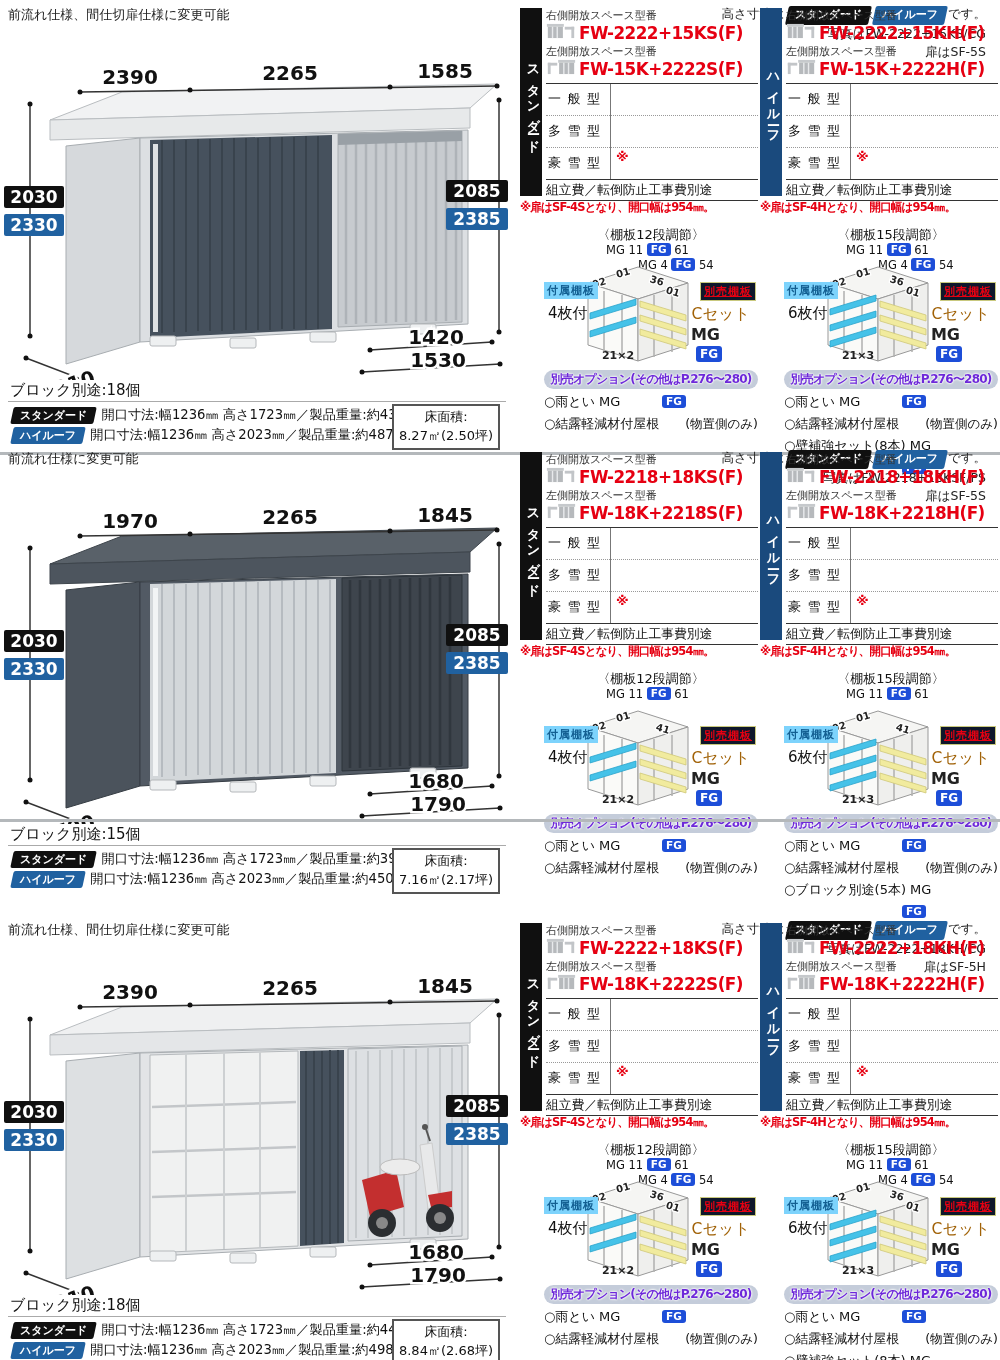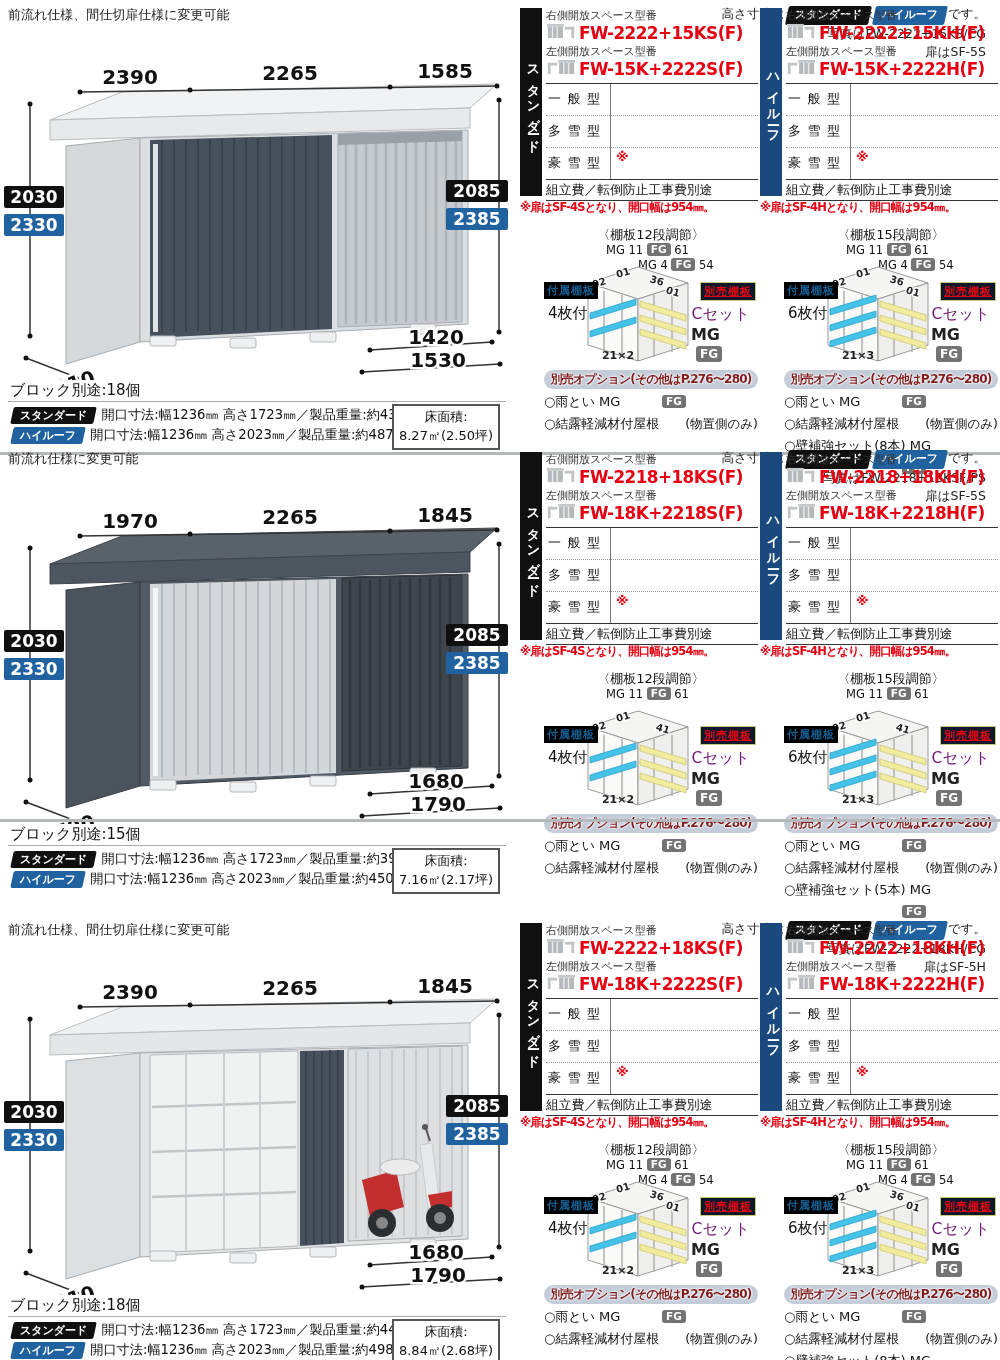--- a/index.html
+++ b/index.html
@@ -52,34 +52,34 @@
   .vdiv{position:absolute;left:64px;top:0;bottom:0;width:1px;background:#777;}
   .ast{position:absolute;left:70px;top:1px;color:#e60012;font-weight:bold;font-size:13px;}
   .fee{height:20px;line-height:20px;font-size:12.8px;color:#111;border-bottom:1.5px solid #333;white-space:nowrap;}
   .warn{position:absolute;left:0;top:192px;width:238px;font-size:11.8px;font-weight:bold;color:#e60012;
         letter-spacing:-0.8px;white-space:nowrap;transform:scaleX(0.97);transform-origin:left;}
   
   .shelfblk{position:absolute;left:24px;top:218px;width:214px;height:142px;}
   .shelf-title{text-align:center;font-size:13px;color:#111;}
   .ann{position:absolute;top:17px;left:62px;font-size:11.5px;color:#111;white-space:nowrap;}
   .ann2{top:32px;left:94px;}
-  .fg{display:inline-block;background:#737373;color:#fff;font-weight:bold;font-size:10.5px;line-height:13px;
+  .fg{display:inline-block;background:#1d4ed8;color:#fff;font-weight:bold;font-size:10.5px;line-height:13px;
       padding:0 4px;border-radius:3px;vertical-align:1px;}
   .shelf-svg{position:absolute;left:30px;top:30px;width:128px;height:108px;}
-  .binc{position:absolute;left:0;top:56px;background:#000000;color:#135f92;font-weight:bold;font-size:11px;
+  .binc{position:absolute;left:0;top:56px;background:#7dd3fc;color:#135f92;font-weight:bold;font-size:11px;
         padding:1px 3px;letter-spacing:1px;}
   .sheets{position:absolute;left:4px;top:78px;font-size:15px;color:#111;}
   .bsep{position:absolute;right:2px;top:56px;background:#0f172a;color:#e60012;font-weight:bold;font-size:11px;
         padding:1px 3px;border:1px solid #c9c97e;letter-spacing:1px;text-decoration:underline;}
-  .cset{position:absolute;right:8px;top:78px;font-size:15.5px;color:#701a75;}
+  .cset{position:absolute;right:8px;top:78px;font-size:15.5px;color:#a16207;}
   .mgtxt{position:absolute;right:38px;top:99px;font-size:16px;font-weight:bold;color:#222;margin-left:23px;}
   .fgbig{position:absolute;right:36px;top:120px;font-size:12px;line-height:16px;}
   
   .optsblk{position:absolute;left:24px;top:362px;width:214px;}
-  .ohdr{background:#c4ccda;border-radius:10px;color:#7f1d1d;font-weight:bold;font-size:12px;text-align:center;
+  .ohdr{background:#c4ccda;border-radius:10px;color:#6d28d9;font-weight:bold;font-size:12px;text-align:center;
         height:19px;line-height:19px;letter-spacing:-0.8px;
         text-shadow:0 0 2px #fff,0 0 2px #fff,0 0 3px #fff;}
   .orow{position:relative;height:18px;line-height:18px;font-size:13px;color:#111;margin-top:4px;white-space:nowrap;}
   .orow .fg{position:absolute;left:118px;top:2px;}
   .oright{position:absolute;right:0;top:0;font-size:12.5px;}
 </style>
 </head>
 <body>
 
 <div class="sec" id="s1">
@@ -521,21 +521,21 @@
       <div class="sheets">6枚付</div>
       <span class="bsep">別売棚板</span>
       <div class="cset">Cセット</div>
       <div class="mgtxt">MG</div>
       <span class="fg fgbig">FG</span>
     </div>
     <div class="optsblk">
       <div class="ohdr">別売オプション(その他はP.276〜280)</div>
       <div class="orow"><span>○雨とい MG</span><span class="fg">FG</span></div>
       <div class="orow"><span>○結露軽減材付屋根</span><span class="oright">(物置側のみ)</span></div>
-      <div class="orow"><span>○壁補強セット(5本) MG</span></div>
+      <div class="orow"><span>○ブロック別途(5本) MG</span></div>
       <div class="orow">
           <span class="fg">FG</span>
         </div>
     </div>
   </div>
   <div class="secline"></div>
 </div>
 
 <div class="sec" id="s3">
   <div class="note-l">前流れ仕様、間仕切扉仕様に変更可能</div>

